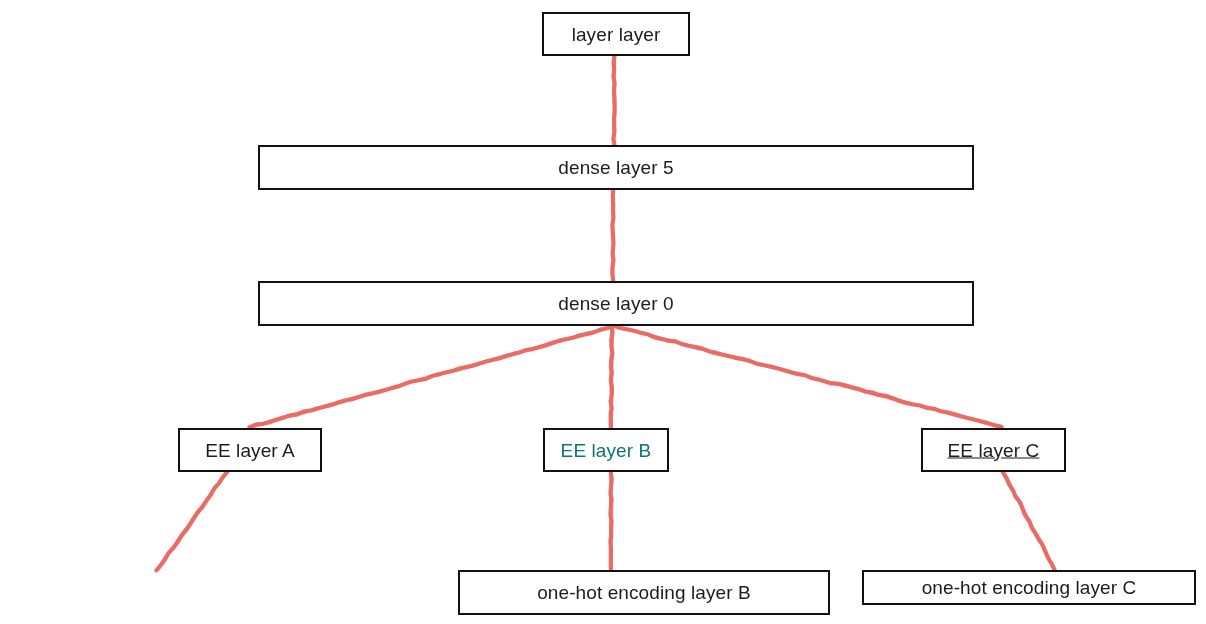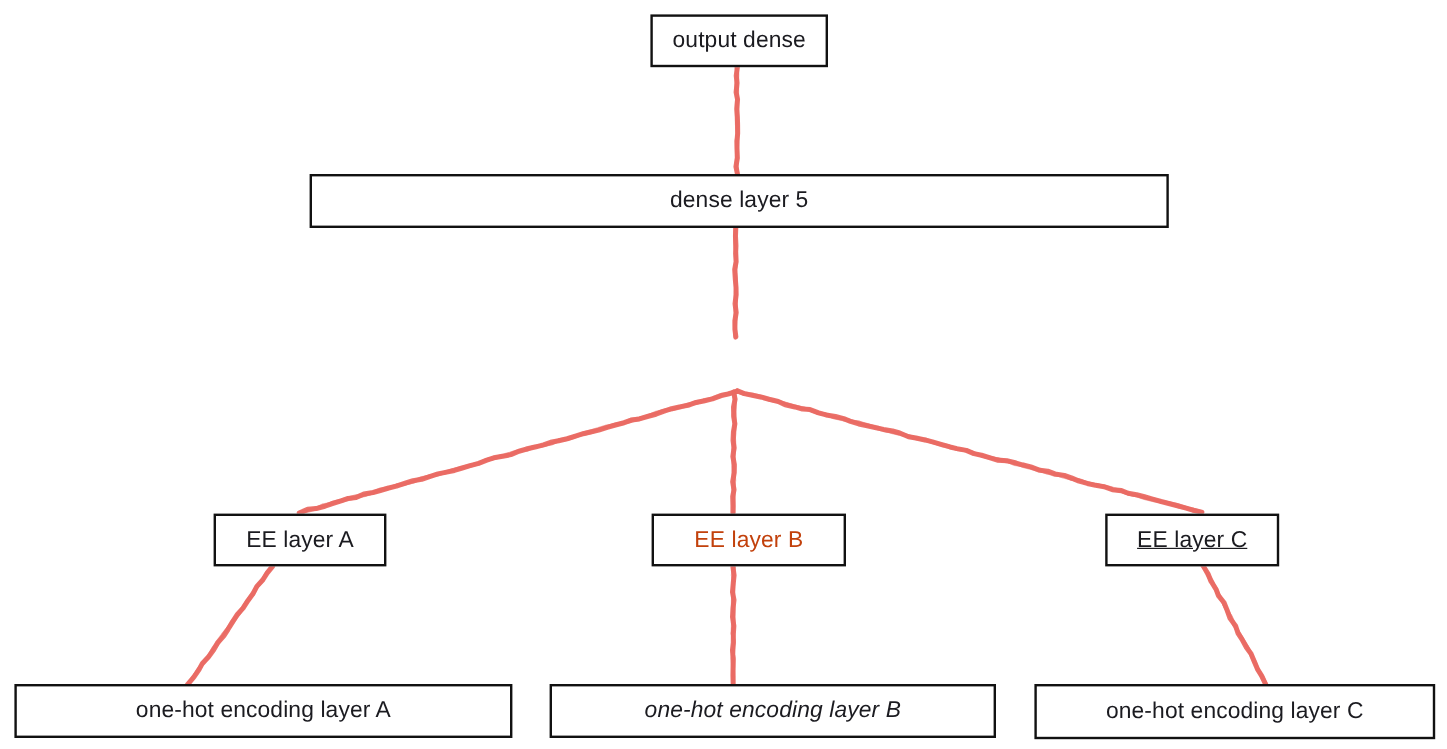--- a/index.html
+++ b/index.html
@@ -85,45 +85,45 @@
         <polyline points="611.44,472.24 610.51,479.26 611.22,485.33 610.77,492.94 610.74,500.19 611.66,507.75 611.70,513.29 611.51,521.14 610.41,527.79 611.62,534.57 610.28,542.56 611.69,548.52 611.27,555.60 610.67,563.31 610.88,569.44" fill="none" stroke="#ea6a63" stroke-width="3" stroke-linecap="round" stroke-linejoin="round" opacity="0.55"></polyline>
       </g>
       <g>
         <polyline points="1002.40,471.28 1006.67,478.15 1009.14,484.35 1013.36,491.02 1015.35,496.36 1019.98,502.09 1022.57,508.46 1025.03,515.31 1029.70,521.67 1031.61,527.52 1034.88,532.60 1038.71,539.57 1042.53,544.80 1045.14,551.07 1048.14,558.08 1051.41,563.27 1054.88,570.65" fill="none" stroke="#ea6a63" stroke-width="4.2" stroke-linecap="round" stroke-linejoin="round" opacity="0.95"></polyline>
         <polyline points="1002.99,472.48 1005.53,477.89 1009.05,483.79 1013.02,490.03 1015.70,495.77 1019.43,502.25 1022.91,509.48 1026.16,514.45 1028.64,520.66 1032.33,527.38 1035.40,533.34 1039.39,538.99 1042.62,545.83 1044.75,550.97 1048.66,558.45 1051.50,564.42 1054.31,569.73" fill="none" stroke="#ea6a63" stroke-width="3" stroke-linecap="round" stroke-linejoin="round" opacity="0.55"></polyline>
         <polyline points="1003.25,471.83 1006.49,478.25 1010.11,484.09 1012.00,489.67 1015.60,495.79 1019.73,503.05 1022.95,509.46 1025.71,514.44 1028.57,521.36 1031.81,526.49 1035.89,533.05 1039.42,539.06 1042.50,545.26 1045.98,551.67 1047.94,557.78 1052.29,564.37 1055.30,570.45" fill="none" stroke="#ea6a63" stroke-width="3" stroke-linecap="round" stroke-linejoin="round" opacity="0.55"></polyline>
       </g>
     </svg>
 
   <div class="node" style="left: 542px; top: 12px; width: 148px; height: 44px; border-color: rgb(17, 17, 17); background: rgb(255, 255, 255); color: rgb(27, 27, 32);">
-    <span class="label">output dense</span>
+    <span class="label">layer layer</span>
   </div>
 
   <div class="node" style="left: 258px; top: 145px; width: 716px; height: 45px; border-color: rgb(17, 17, 17); background: rgb(255, 255, 255); color: rgb(27, 27, 32);">
     <span class="label">dense layer 5</span>
   </div>
 
+  <div class="node" style="left: 258px; top: 281px; width: 716px; height: 45px; border-color: rgb(17, 17, 17); background: rgb(255, 255, 255); color: rgb(27, 27, 32);">
+    <span class="label">dense layer 0</span>
+  </div>
 
   <div class="node" style="left: 166px; top: 428px; width: 144px; height: 44px; border-color: rgb(17, 17, 17); background: rgb(255, 255, 255); color: rgb(27, 27, 32); margin-left: 12px;">
     <span class="label">EE layer A</span>
   </div>
 
-  <div class="node" style="left: 543px; top: 428px; width: 162px; height: 44px; border-color: rgb(17, 17, 17); background: rgb(255, 255, 255); color: #c2410c; align-items: center;">
+  <div class="node" style="left: 543px; top: 428px; width: 126px; height: 44px; border-color: rgb(17, 17, 17); background: rgb(255, 255, 255); color: #0f766e; align-items: center;">
     <span class="label">EE layer B</span>
   </div>
 
   <div class="node" style="left: 921px; top: 428px; width: 145px; height: 44px; border-color: rgb(17, 17, 17); background: rgb(255, 255, 255); color: rgb(27, 27, 32); text-decoration: underline;">
     <span class="label">EE layer C</span>
   </div>
 
-  <div class="node" style="left: 12px; top: 570px; width: 415px; height: 45px; border-color: rgb(17, 17, 17); background: rgb(255, 255, 255); color: rgb(27, 27, 32);">
-    <span class="label">one-hot encoding layer A</span>
-  </div>
 
-  <div class="node" style="left: 458px; top: 570px; width: 372px; height: 45px; border-color: rgb(17, 17, 17); background: rgb(255, 255, 255); color: rgb(27, 27, 32); font-style: italic;">
+  <div class="node" style="left: 458px; top: 570px; width: 372px; height: 45px; border-color: rgb(17, 17, 17); background: rgb(255, 255, 255); color: rgb(27, 27, 32);">
     <span class="label">one-hot encoding layer B</span>
   </div>
 
-  <div class="node" style="left: 862px; top: 570px; width: 334px; height: 46px; border-color: rgb(17, 17, 17); background: rgb(255, 255, 255); color: rgb(27, 27, 32);">
+  <div class="node" style="left: 862px; top: 570px; width: 334px; height: 35px; border-color: rgb(17, 17, 17); background: rgb(255, 255, 255); color: rgb(27, 27, 32);">
     <span class="label">one-hot encoding layer C</span>
   </div>
 
 </div>
 
 </body></html>

